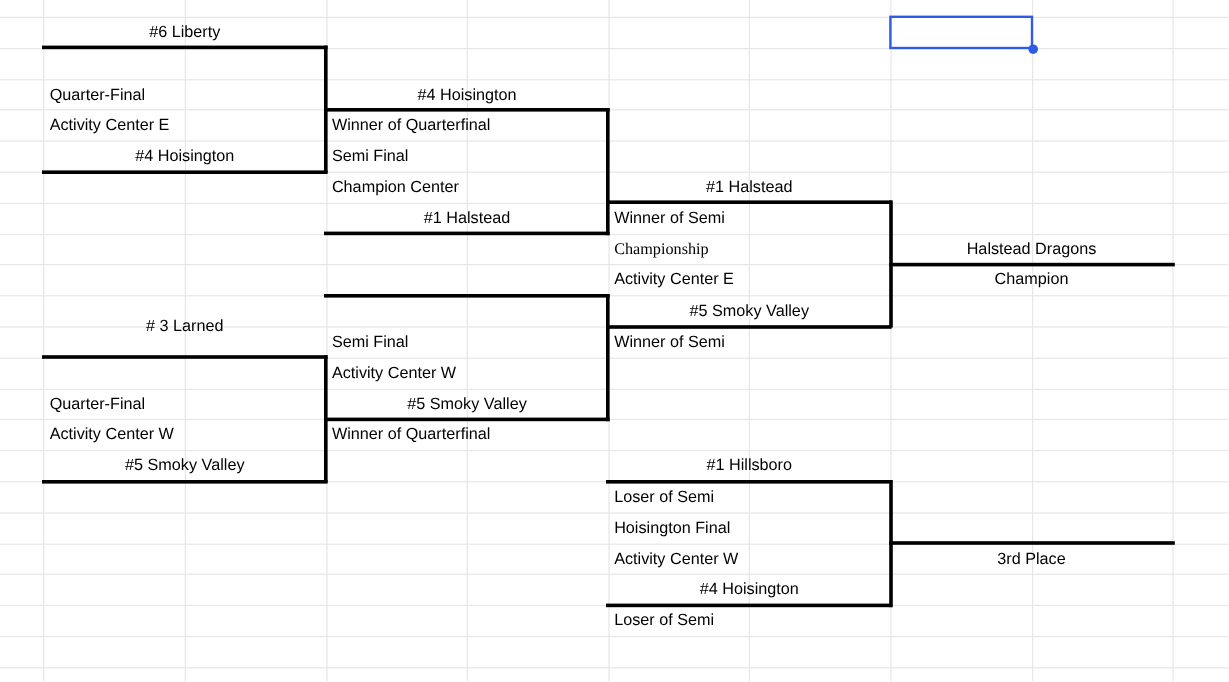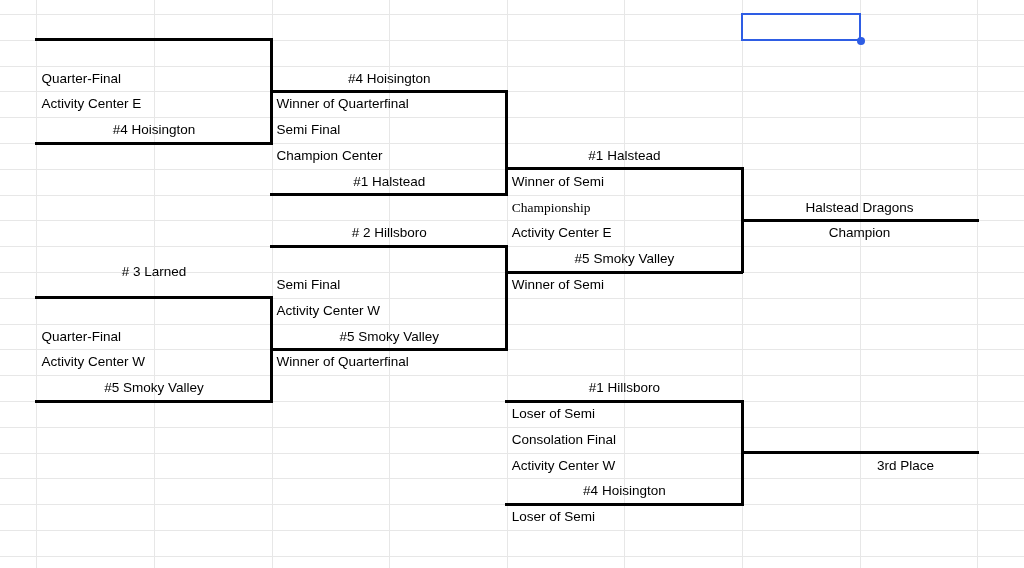--- a/index.html
+++ b/index.html
@@ -90,56 +90,56 @@
   <div class="hline" style="left:35px;top:296.3px;width:238px;"></div>
   <div class="hline" style="left:35px;top:399.5px;width:238px;"></div>
   <div class="vline" style="left:270.1px;top:296.3px;height:106.2px;"></div>
 
   <div class="hline" style="left:505.3px;top:399.5px;width:238px;"></div>
   <div class="hline" style="left:505.3px;top:502.7px;width:238px;"></div>
   <div class="vline" style="left:740.5px;top:399.5px;height:106.2px;"></div>
 
   <div class="hline" style="left:740.5px;top:451.1px;width:238px;"></div>
 
+  <div class="lbl ctr" style="left:36.4px;top:18px;width:235.2px;">#6 Liberty</div>
   <div class="lbl" style="left:41.4px;top:69.5px;">Quarter-Final</div>
   <div class="lbl" style="left:41.4px;top:95.3px;">Activity Center E</div>
   <div class="lbl ctr" style="left:36.4px;top:121.3px;width:235.2px;">#4 Hoisington</div>
 
   <div class="lbl ctr" style="left:271.6px;top:69.5px;width:235.2px;">#4 Hoisington</div>
   <div class="lbl" style="left:276.6px;top:95.3px;">Winner of Quarterfinal</div>
   <div class="lbl" style="left:276.6px;top:121.3px;">Semi Final</div>
   <div class="lbl" style="left:276.6px;top:146.9px;">Champion Center</div>
   <div class="lbl ctr" style="left:271.6px;top:172.7px;width:235.2px;">#1 Halstead</div>
 
   <div class="lbl ctr" style="left:506.8px;top:146.9px;width:235.2px;">#1 Halstead</div>
   <div class="lbl" style="left:511.8px;top:172.7px;">Winner of Semi</div>
   <div class="lbl" style="left:511.8px;top:198.5px;font-family:Liberation Serif, serif;">Championship</div>
   <div class="lbl" style="left:511.8px;top:224.3px;">Activity Center E</div>
   <div class="lbl ctr" style="left:506.8px;top:250.1px;width:235.2px;">#5 Smoky Valley</div>
   <div class="lbl" style="left:511.8px;top:275.9px;">Winner of Semi</div>
 
   <div class="lbl ctr" style="left:742px;top:224.3px;width:235.2px;">Champion</div>
   <div class="lbl ctr" style="left:742px;top:198.5px;width:235.2px;">Halstead Dragons</div>
 
-  <div class="lbl ctr" style="left:271.6px;top:224.3px;width:235.2px;"># 2 Hillsboro</div>
   <div class="lbl" style="left:276.6px;top:275.9px;">Semi Final</div>
   <div class="lbl" style="left:276.6px;top:301.7px;">Activity Center W</div>
   <div class="lbl ctr" style="left:271.6px;top:327.5px;width:235.2px;">#5 Smoky Valley</div>
   <div class="lbl" style="left:276.6px;top:353.3px;">Winner of Quarterfinal</div>
 
   <div class="lbl ctr" style="left:36.4px;top:263px;width:235.2px;"># 3 Larned</div>
   <div class="lbl" style="left:41.4px;top:327.5px;">Quarter-Final</div>
   <div class="lbl" style="left:41.4px;top:353.3px;">Activity Center W</div>
   <div class="lbl ctr" style="left:36.4px;top:379.1px;width:235.2px;">#5 Smoky Valley</div>
 
   <div class="lbl ctr" style="left:506.8px;top:379.1px;width:235.2px;">#1 Hillsboro</div>
   <div class="lbl" style="left:511.8px;top:404.9px;">Loser of Semi</div>
-  <div class="lbl" style="left:511.8px;top:430.7px;">Consolation Final</div>
+  <div class="lbl" style="left:511.8px;top:430.7px;">Hoisington Final</div>
   <div class="lbl" style="left:511.8px;top:456.5px;">Activity Center W</div>
   <div class="lbl ctr" style="left:506.8px;top:482.3px;width:235.2px;">#4 Hoisington</div>
   <div class="lbl" style="left:511.8px;top:508.1px;">Loser of Semi</div>
 
-  <div class="lbl ctr" style="left:760px;top:456.5px;width:235.2px;padding-left:28px;">3rd Place</div>
+  <div class="lbl ctr" style="left:742px;top:456.5px;width:235.2px;">3rd Place</div>
 
   <div id="selbox" style="border-color: rgb(46, 93, 228);"></div>
   <div id="fillhandle" style="background: rgb(46, 93, 228);"></div>
 
 </div>
 
 </body></html>

